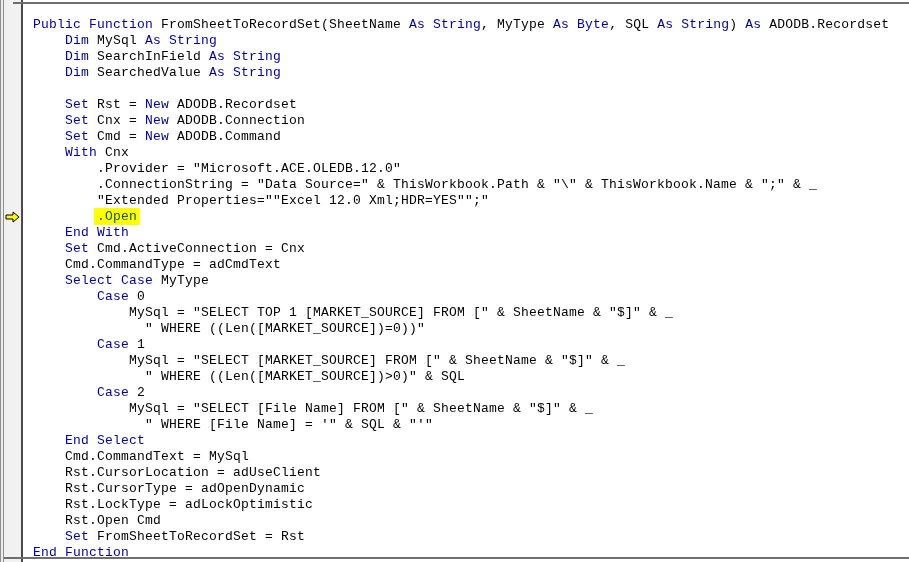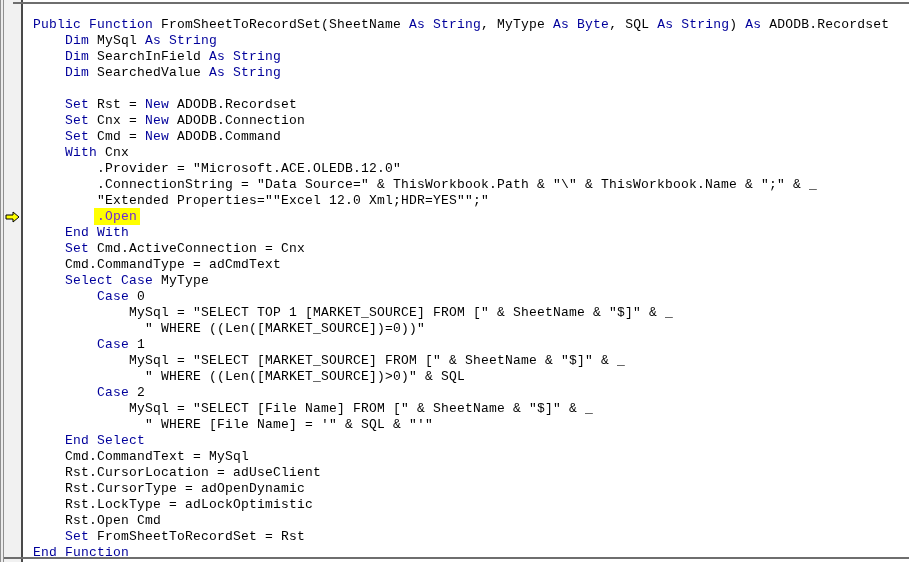--- a/index.html
+++ b/index.html
@@ -34,21 +34,21 @@
     font-size:13px;line-height:16px;letter-spacing:0.2px;
     white-space:pre;overflow:hidden;
     color:var(--text,#000000);
     cursor:text;
   }
   .code .ln{height:16px;}
   .code .k{color:var(--keyword,#00009B);}
   .code .n{color:var(--text,#000000);}
   .code .hl{
     background:var(--highlight,#FFFF00);
-    color:#6d28d9;
+    color:#14532d;
     padding:1px 3px;margin:-1px -3px;font-family:Liberation Mono, monospace;
   }
   .arrow{
     position:absolute;left:5px;top:211px;width:15px;height:12px;
   }
 </style>
 </head>
 <body>
 
 <div class="left-strip"></div>

